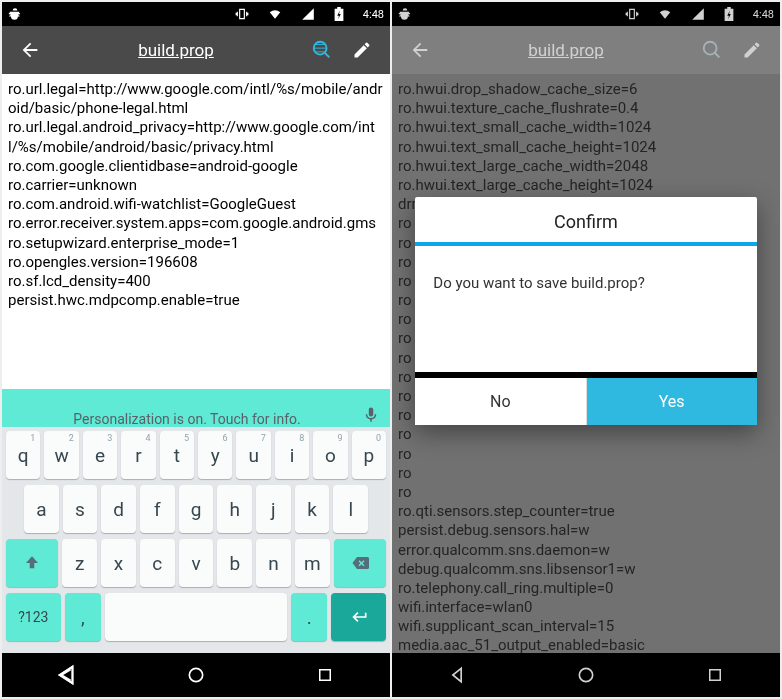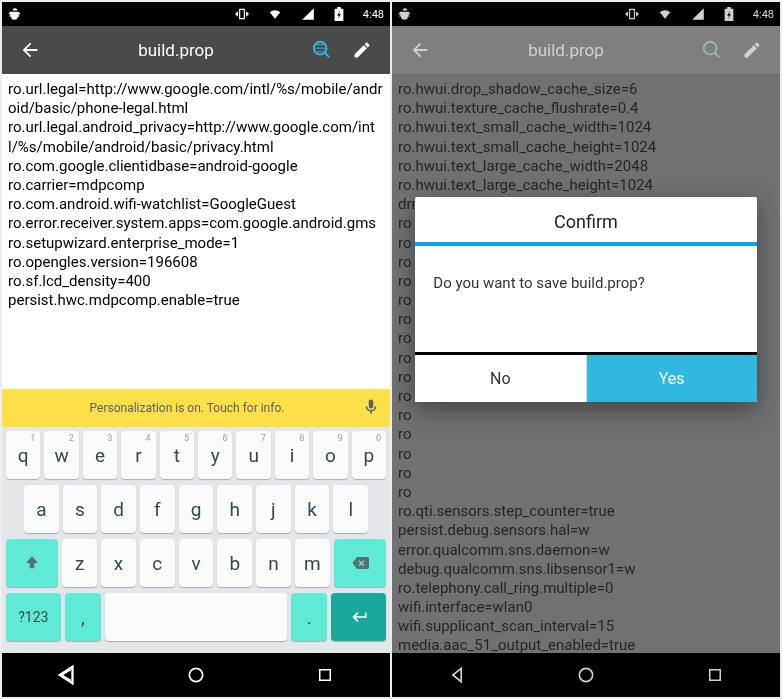--- a/index.html
+++ b/index.html
@@ -2,46 +2,46 @@
 <html><head>
 <meta charset="utf-8">
 <style>
 * { margin: 0; padding: 0; box-sizing: border-box; font-family: Roboto, Arial, sans-serif; }
 body { background: #eee; width: 782px; height: 699px; display: flex; gap: 2px; padding: 2px; }
 .phone { flex: 1; background: #fff; display: flex; flex-direction: column; position: relative; overflow: hidden; }
 .status-bar { background: #000; color: #fff; height: 24px; display: flex; align-items: center; padding: 0 6px; font-size: 11px; }
 .status-left { display: flex; align-items: center; gap: 4px; }
 .status-right { margin-left: auto; display: flex; align-items: center; gap: 19px; }
 .status-icon svg { display: block; }
-.app-bar { background: #4a4a4a; color: #fff; height: 48px; display: flex; align-items: center; padding: 0 8px; }
+.app-bar { background: #4a4a4a; color: #fff; height: 48px; display: flex; align-items: center; padding: 0 8px; text-decoration: underline; }
 .app-bar.dim { opacity: 0.55; }
 .app-title { flex: 1; text-align: center; font-size: 17px; font-weight: 400; }
 .ab-icon { width: 40px; height: 40px; display: flex; align-items: center; justify-content: center; }
 .ab-icon svg { fill: #fff; }
 .ab-icon.accent svg { fill: #2fb8e0; }
 .content { flex: 1; overflow: hidden; background: #fff; font-size: 15px; line-height: 1.28; color: #000; padding: 6px 6px; word-break: break-all; }
 .content.dim { background: #8a8a8a; color: #2d2d2d; }
 .content .line { white-space: pre-wrap; }
-.kbd-bar { background: #fde047; height: 38px; display: flex; align-items: center; padding: 0 10px; color: #5b6168; font-size: 12px; }
+.kbd-bar { background: #5eead4; height: 38px; display: flex; align-items: flex-end; padding: 0 10px; color: #5b6168; font-size: 14px; }
 .kbd-bar-text { flex: 1; text-align: center; }
 .kbd { background: #e4e7e9; padding: 4px 4px 6px; }
 .krow { display: flex; gap: 4px; margin-bottom: 6px; }
 .key { flex: 1; height: 48px; background: #fafbfb; border-radius: 4px; box-shadow: 0 1px 1px rgba(0,0,0,0.25); display: flex; align-items: center; justify-content: center; font-size: 19px; color: #37474f; position: relative; }
 .key .sup { position: absolute; top: 2px; right: 5px; font-size: 9px; color: #90a4ae; }
 .key.wide { flex: 1.5; }
 .key.dark { background: #5eead4; }
 .key.space { flex: 5; }
 .key.enter { background: #1aa89b; color: #fff; }
 .nav-bar { background: #000; height: 44px; display: flex; align-items: center; justify-content: space-around; }
 .nav-btn { width: 60px; height: 36px; display: flex; align-items: center; justify-content: center; }
 .dialog-scrim { position: absolute; inset: 0; background: rgba(0,0,0,0.18); display: flex; align-items: flex-start; justify-content: center; padding-top: 195px; }
 .dialog { width: 88%; background: #fff; border-radius: 2px; box-shadow: 0 8px 24px rgba(0,0,0,0.4); }
 .dialog-title { text-align: center; font-size: 18px; padding: 14px 0 10px; border-bottom: 4px solid #0ea5e9; color: #222; }
 .dialog-body { padding: 28px 18px 60px; font-size: 15px; color: #333; }
-.dialog-actions { display: flex; border-top: 3px solid #000000; }
+.dialog-actions { display: flex; border-top: 6px solid #000000; margin-top: 20px; }
 .dlg-btn { flex: 1; padding: 14px 0; text-align: center; font-size: 16px; }
 .dlg-btn.no { background: #fff; color: #333; border-right: 1px solid #ddd; }
 .dlg-btn.yes { background: #2fb8e0; color: #fff; }
 </style>
 </head>
 <body>
 
 <div class="phone">
   <div class="status-bar">
     <div class="status-left">
@@ -94,21 +94,21 @@
     <div class="ab-icon">
         <svg width="20" height="20" viewBox="0 0 24 24">
           <path d="M3 17.25V21h3.75L17.81 9.94l-3.75-3.75L3 17.25zM20.71 7.04a1 1 0 000-1.41l-2.34-2.34a1 1 0 00-1.41 0l-1.83 1.83 3.75 3.75 1.83-1.83z"></path>
         </svg>
       </div>
   </div>
   <div class="content" id="left-content">
       <div class="line">ro.url.legal=http://www.google.com/intl/%s/mobile/android/basic/phone-legal.html</div>
       <div class="line">ro.url.legal.android_privacy=http://www.google.com/intl/%s/mobile/android/basic/privacy.html</div>
       <div class="line">ro.com.google.clientidbase=android-google</div>
-      <div class="line">ro.carrier=mdpcomp</div>
+      <div class="line">ro.carrier=unknown</div>
       <div class="line">ro.com.android.wifi-watchlist=GoogleGuest</div>
       <div class="line">ro.error.receiver.system.apps=com.google.android.gms</div>
       <div class="line">ro.setupwizard.enterprise_mode=1</div>
       <div class="line">ro.opengles.version=196608</div>
       <div class="line">ro.sf.lcd_density=400</div>
       <div class="line">persist.hwc.mdpcomp.enable=true</div>
     </div>
   <div class="kbd-bar">
     <span class="kbd-bar-text">Personalization is on. Touch for info.</span>
     <span><svg width="18" height="18" viewBox="0 0 24 24" fill="#5b6168">
@@ -267,21 +267,21 @@
       <div class="line">ro</div>
       <div class="line">ro</div>
       <div class="line">ro</div>
       <div class="line">ro.qti.sensors.step_counter=true</div>
       <div class="line">persist.debug.sensors.hal=w</div>
       <div class="line">error.qualcomm.sns.daemon=w</div>
       <div class="line">debug.qualcomm.sns.libsensor1=w</div>
       <div class="line">ro.telephony.call_ring.multiple=0</div>
       <div class="line">wifi.interface=wlan0</div>
       <div class="line">wifi.supplicant_scan_interval=15</div>
-      <div class="line">media.aac_51_output_enabled=true</div>
+      <div class="line">media.aac_51_output_enabled=basic</div>
     </div>
   <div class="nav-bar">
     <div class="nav-btn">
         <svg width="20" height="20" viewBox="0 0 24 24" fill="none" stroke="#fff" stroke-width="2">
           <path d="M17 4L7 12l10 8z"></path>
         </svg>
       </div>
     <div class="nav-btn">
         <svg width="20" height="20" viewBox="0 0 24 24" fill="none" stroke="#fff" stroke-width="2">
           <circle cx="12" cy="12" r="8"></circle>

